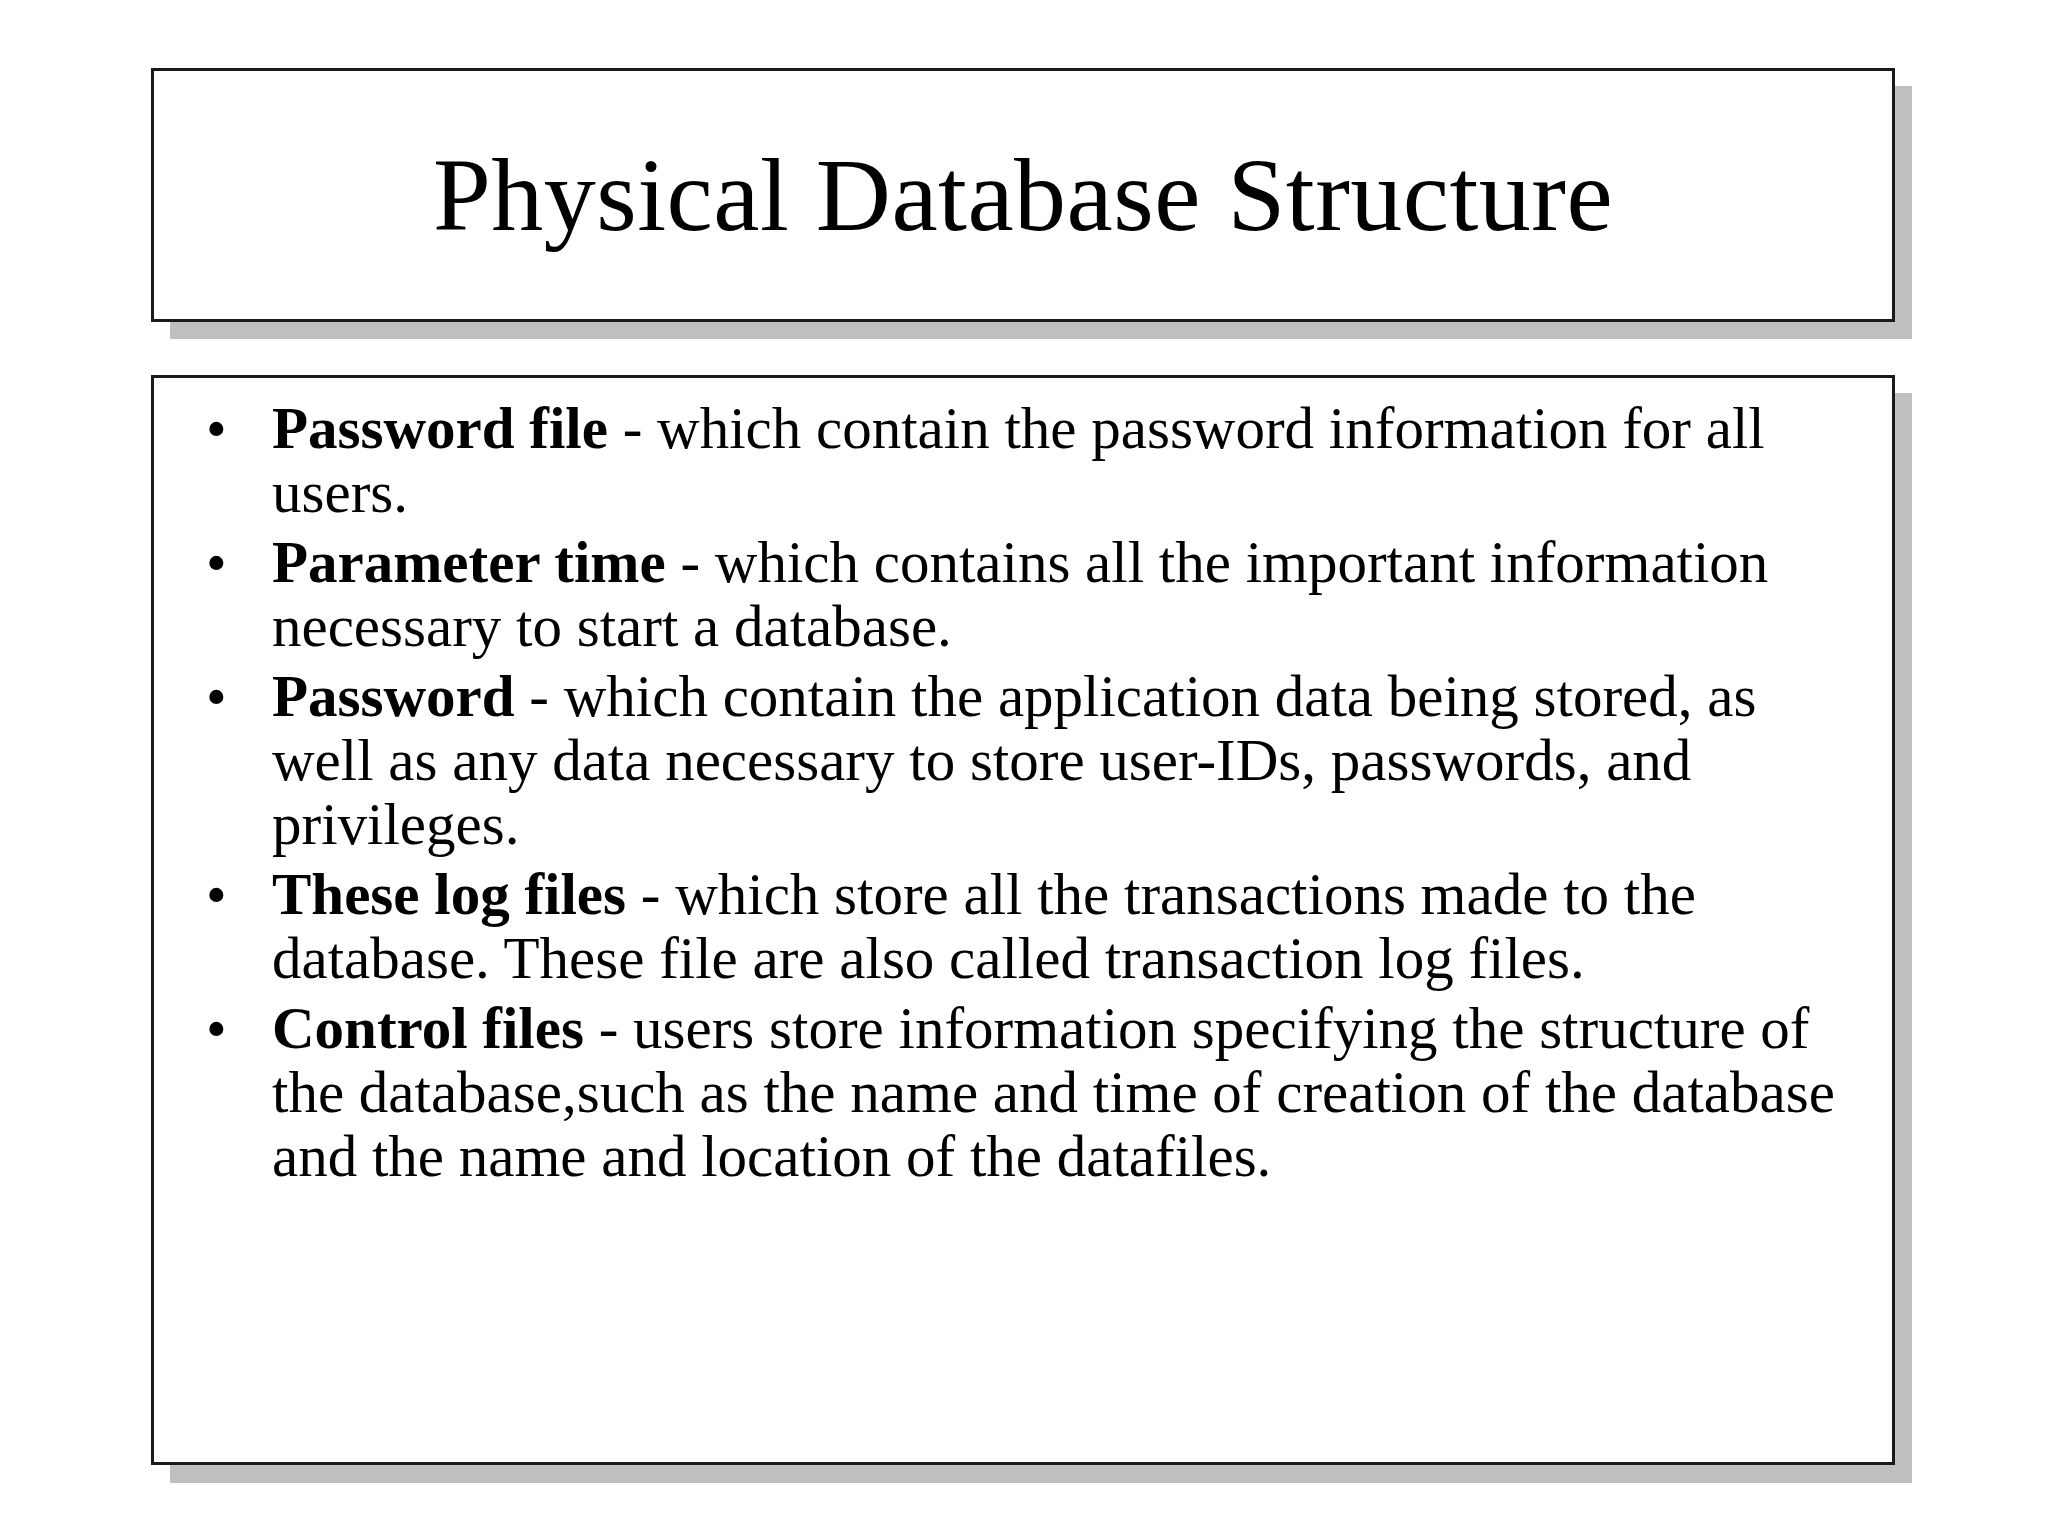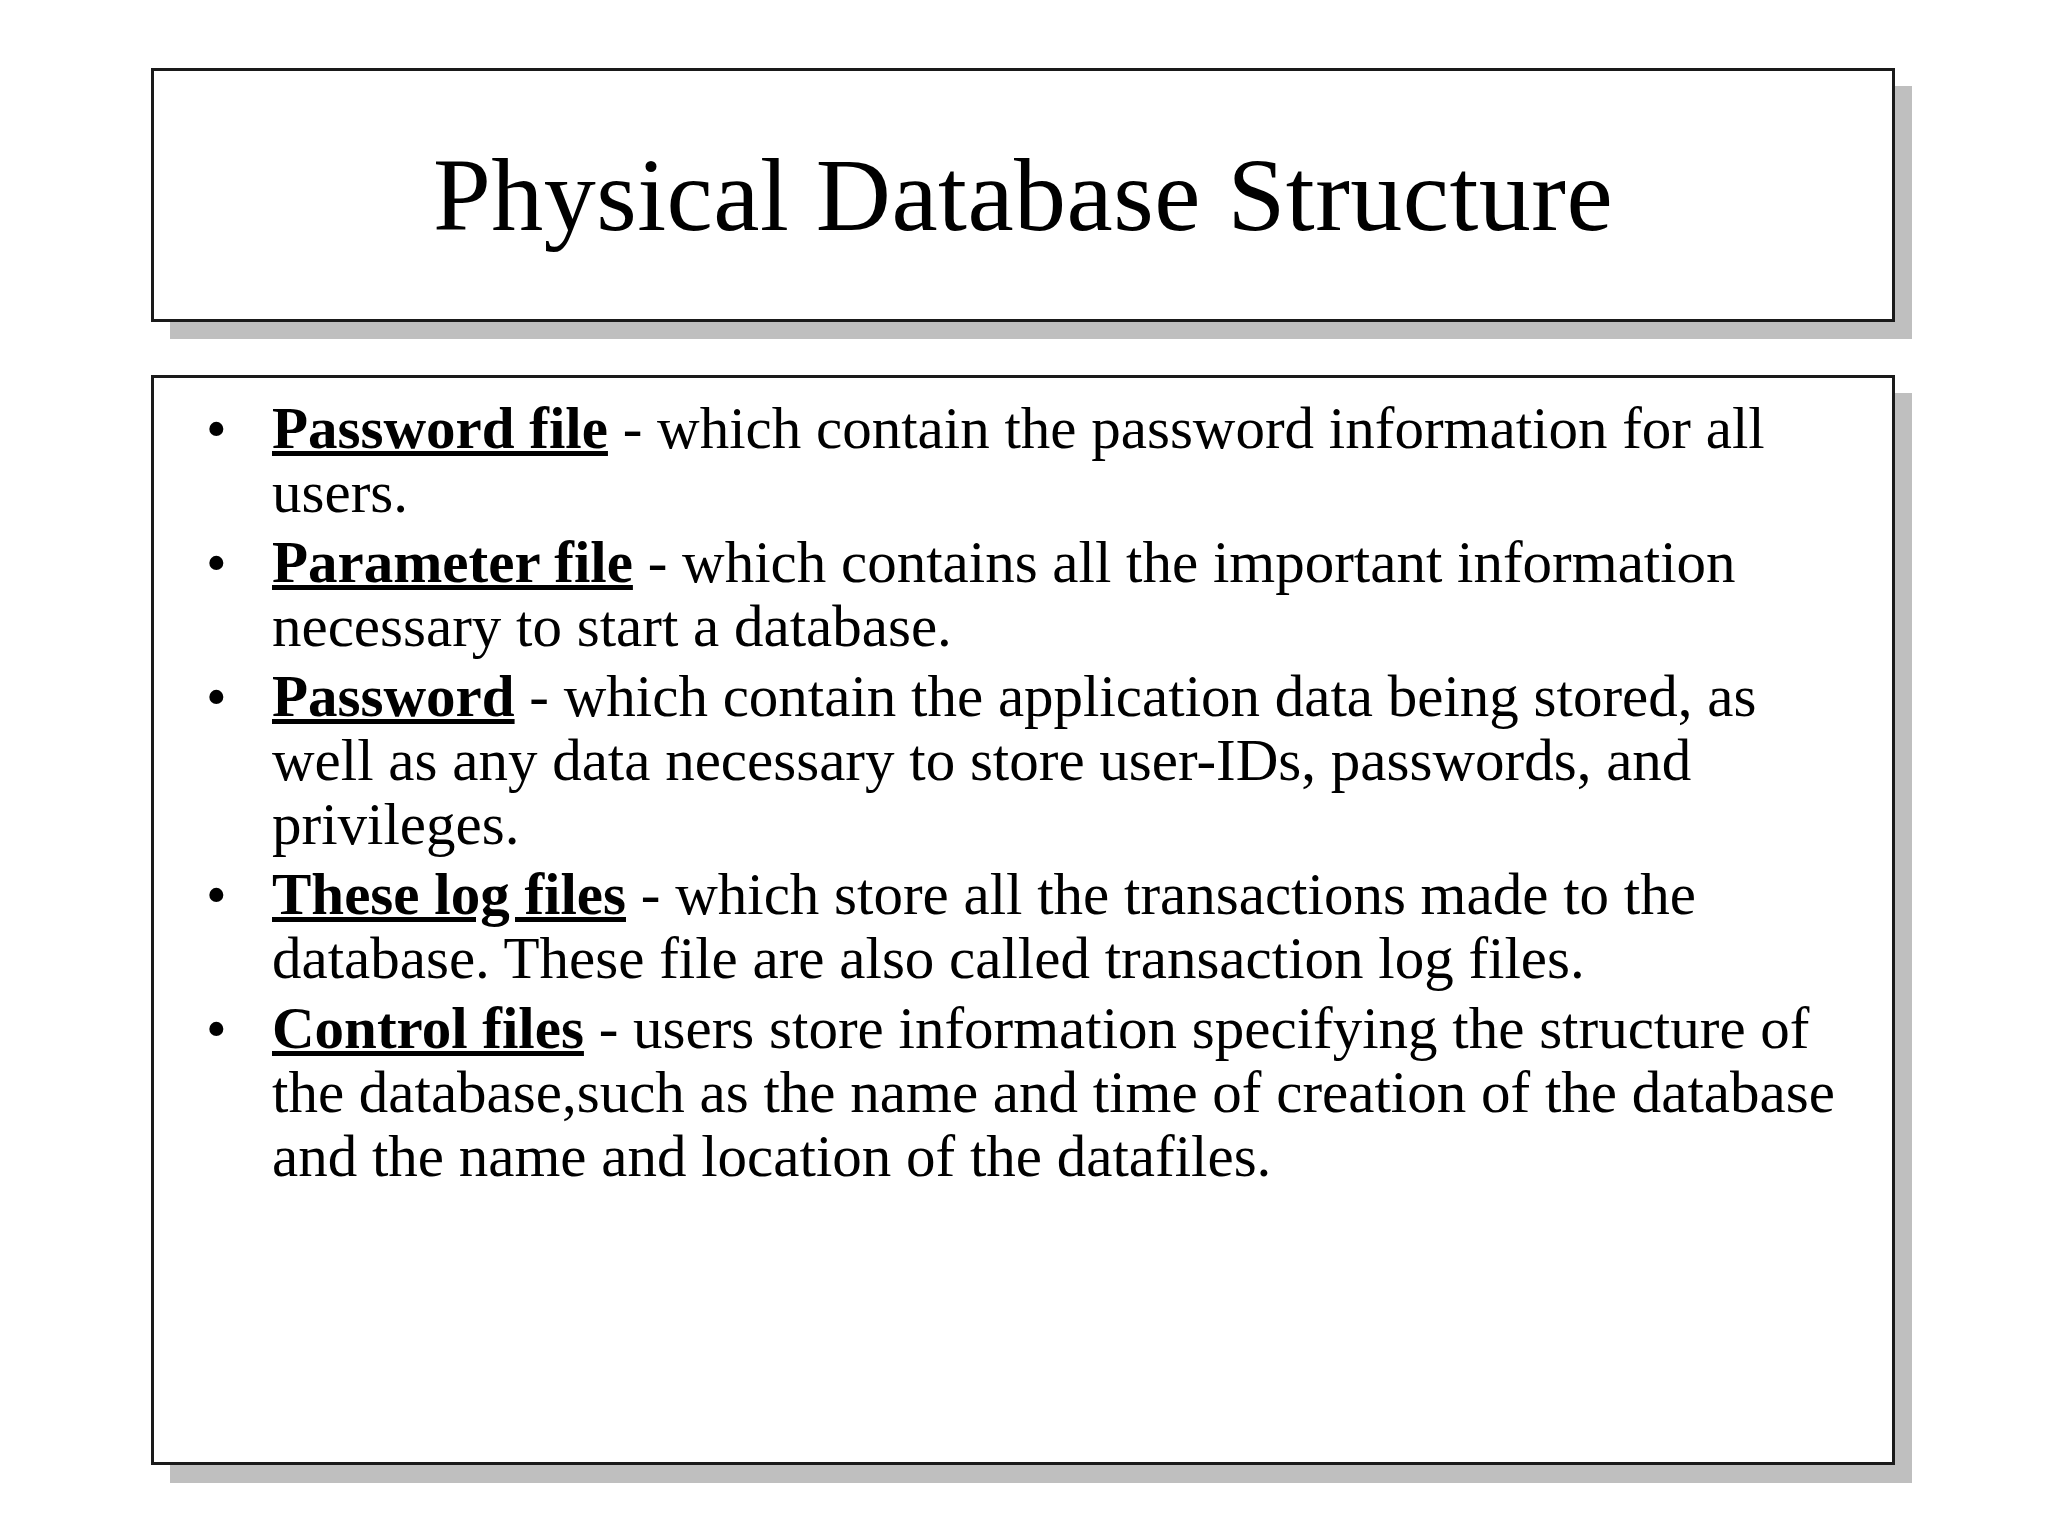--- a/index.html
+++ b/index.html
@@ -100,21 +100,20 @@
   .bullet-marker {
     position: absolute;
     left: 26px;
     top: 0.02em;
     font-size: 59px;
     line-height: 1.085;
   }
 
   .bullet-term {
     font-weight: bold;
-    text-decoration: underline;
   }
 
   .bullet-rest {
     font-weight: normal;
   }
 </style>
 </head>
 <body>
 
 <div class="slide">
@@ -122,20 +121,20 @@
   <div class="shadow" id="title-shadow"></div>
   <div class="shadow" id="body-shadow"></div>
 
   <div class="box" id="title-box">
     <div id="title-text">Physical Database Structure</div>
   </div>
 
   <div class="box" id="body-box">
     <ul id="bullet-list">
         <li class="bullet-item"><span class="bullet-marker">•</span><span class="bullet-term">Password file</span><span class="bullet-rest"> - which contain the password information for all users.</span></li>
-        <li class="bullet-item"><span class="bullet-marker">•</span><span class="bullet-term">Parameter file</span><span class="bullet-rest"> - which contains all the important information necessary to start a database.</span></li>
+        <li class="bullet-item"><span class="bullet-marker">•</span><span class="bullet-term">Parameter time</span><span class="bullet-rest"> - which contains all the important information necessary to start a database.</span></li>
         <li class="bullet-item"><span class="bullet-marker">•</span><span class="bullet-term">Password</span><span class="bullet-rest"> - which contain the application data being stored, as well as any data necessary to store user-IDs, passwords, and privileges.</span></li>
         <li class="bullet-item"><span class="bullet-marker">•</span><span class="bullet-term">These log files</span><span class="bullet-rest"> - which store all the transactions made to the database. These file are also called transaction log files.</span></li>
         <li class="bullet-item"><span class="bullet-marker">•</span><span class="bullet-term">Control files</span><span class="bullet-rest"> - users store information specifying the structure of the database,such as the name and time of creation of the database and the name and location of the datafiles.</span></li>
       </ul>
   </div>
 
 </div>
 
 </body></html>

